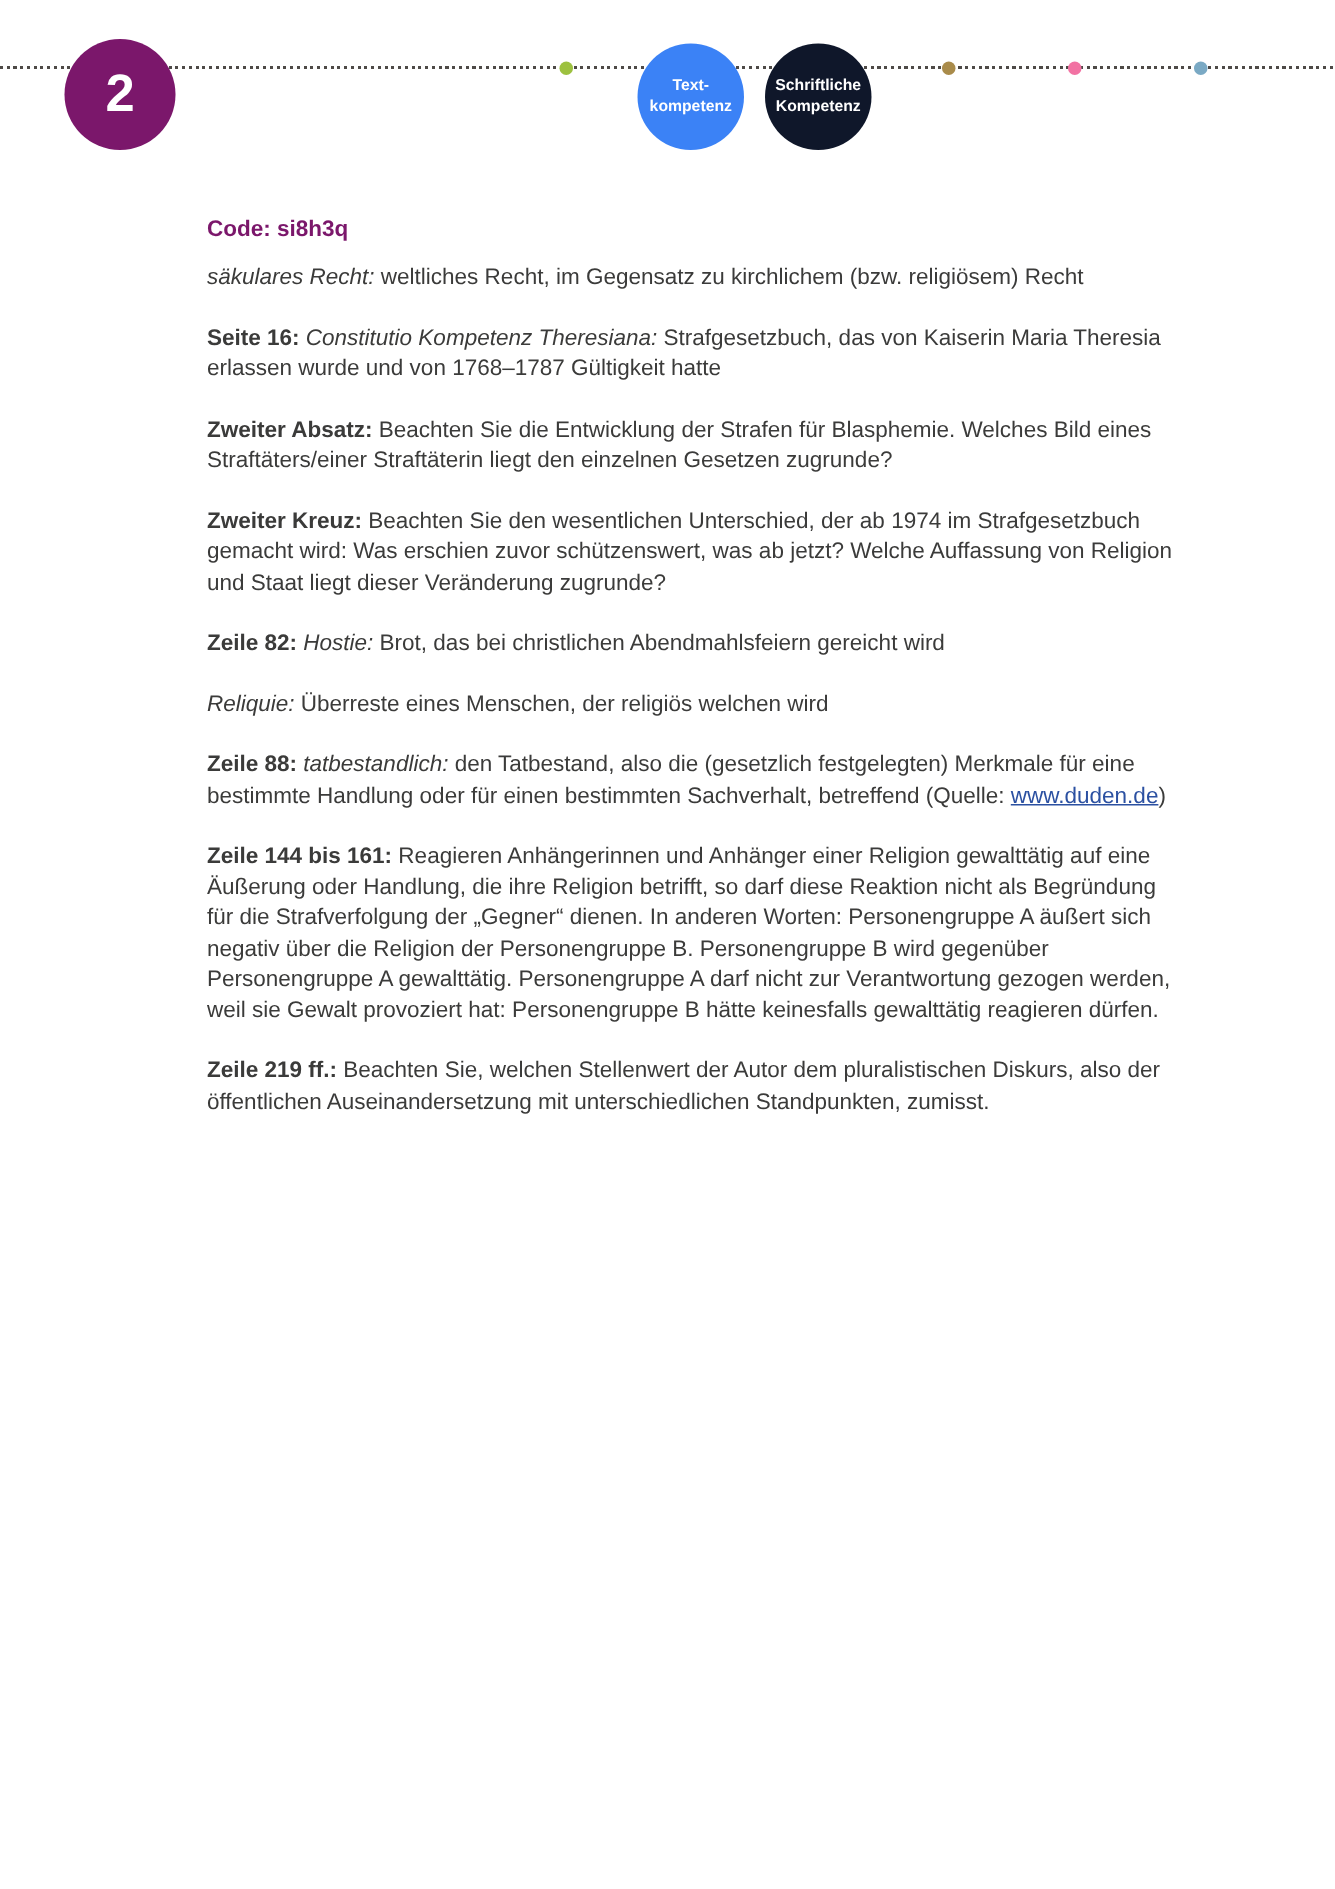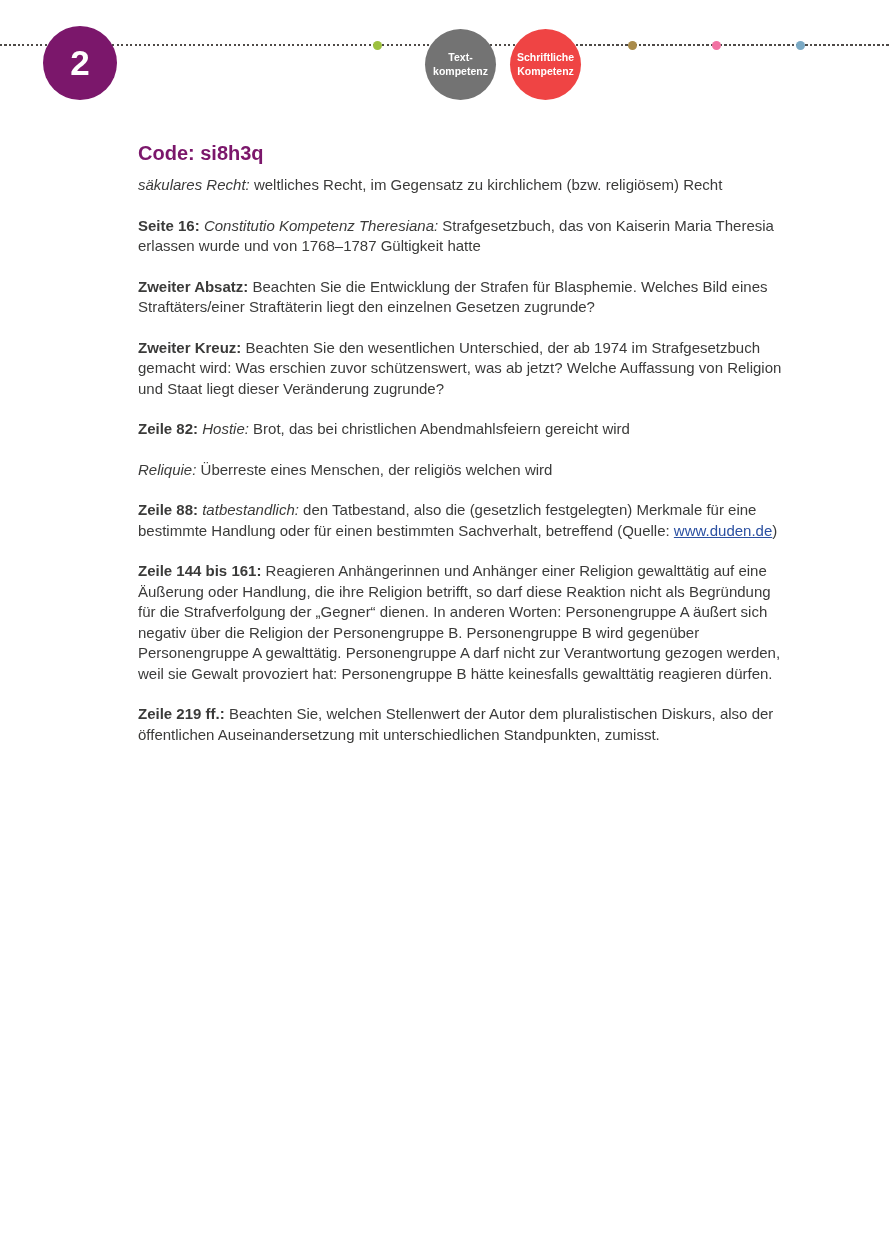--- a/index.html
+++ b/index.html
@@ -53,21 +53,21 @@
   
   .content {
     position:absolute; left:138px; top:127px; width:650px;
   }
   .page-title {
     font-size:20.5px; font-weight:bold; line-height:24px;
     letter-spacing:0.2px;
   }
   .code-line {
     margin-top:16px;
-    font-size:20px; font-weight:bold; line-height:20px;
+    font-size:15px; font-weight:bold; line-height:20px;
   }
   .paragraphs { margin-top:12px; }
   p.para {
     margin:0 0 20px 0;
     font-size:15px; line-height:20.5px;
     color:#3b3b3a;
     hyphens:auto;
   }
   .seg-normal { font-style:normal; font-weight:normal; }
   .seg-bold   { font-weight:bold; }
@@ -83,25 +83,25 @@
 
   <div class="timeline-dot d0" style="background: rgb(157, 193, 63);"></div>
   <div class="timeline-dot d1" style="background: rgb(169, 139, 74);"></div>
   <div class="timeline-dot d2" style="background: rgb(242, 114, 163);"></div>
   <div class="timeline-dot d3" style="background: rgb(122, 169, 196);"></div>
 
   <div class="chapter-badge" style="background: rgb(123, 23, 107);">
     <span>2</span>
   </div>
 
-  <div class="comp-badge b0" style="background: #737373;">
+  <div class="comp-badge b0" style="background: #3b82f6;">
     <span>Text-
 kompetenz</span>
   </div>
-  <div class="comp-badge b1" style="background: #ef4444;">
+  <div class="comp-badge b1" style="background: #0f172a;">
     <span>Schriftliche
 Kompetenz</span>
   </div>
 
   <div class="content">
     <div class="code-line" style="color: rgb(123, 23, 107);">Code: si8h3q</div>
     <div class="paragraphs">
         <p class="para" lang="de"><span class="seg-italic">säkulares Recht: </span><span class="seg-normal">weltliches Recht, im Gegensatz zu kirchlichem (bzw. religiösem) Recht</span></p>
         <p class="para" lang="de"><span class="seg-bold">Seite 16: </span><span class="seg-italic">Constitutio Kompetenz Theresiana: </span><span class="seg-normal">Strafgesetzbuch, das von Kaiserin Maria Theresia erlassen wurde und von 1768–1787 Gültigkeit hatte</span></p>
         <p class="para" lang="de"><span class="seg-bold">Zweiter Absatz: </span><span class="seg-normal">Beachten Sie die Entwicklung der Strafen für Blasphemie. Welches Bild eines Straftäters/einer Straftäterin liegt den einzelnen Gesetzen zugrunde?</span></p>

